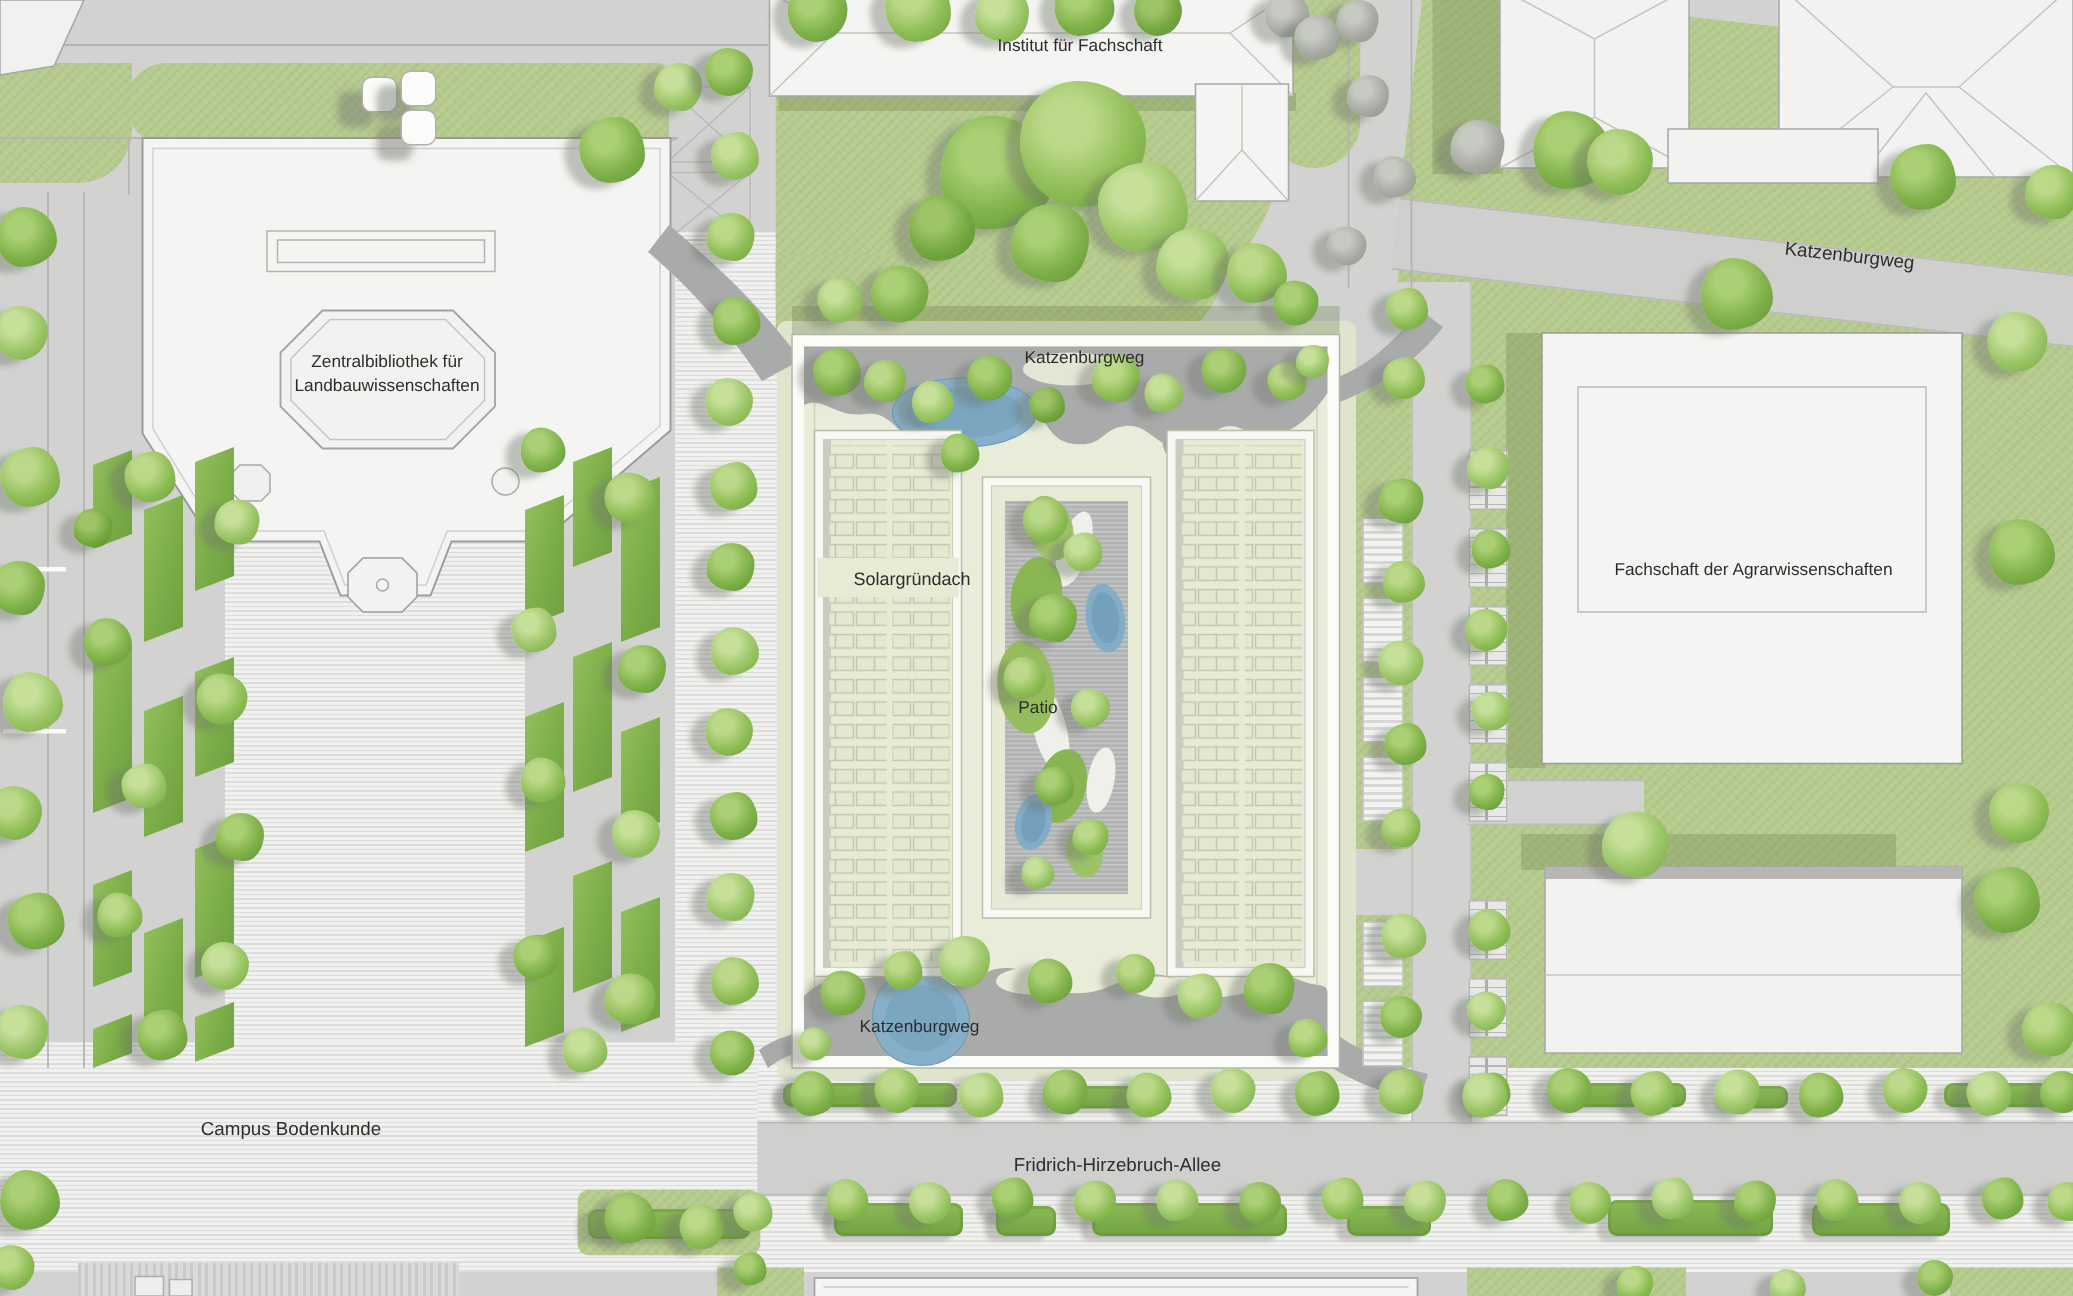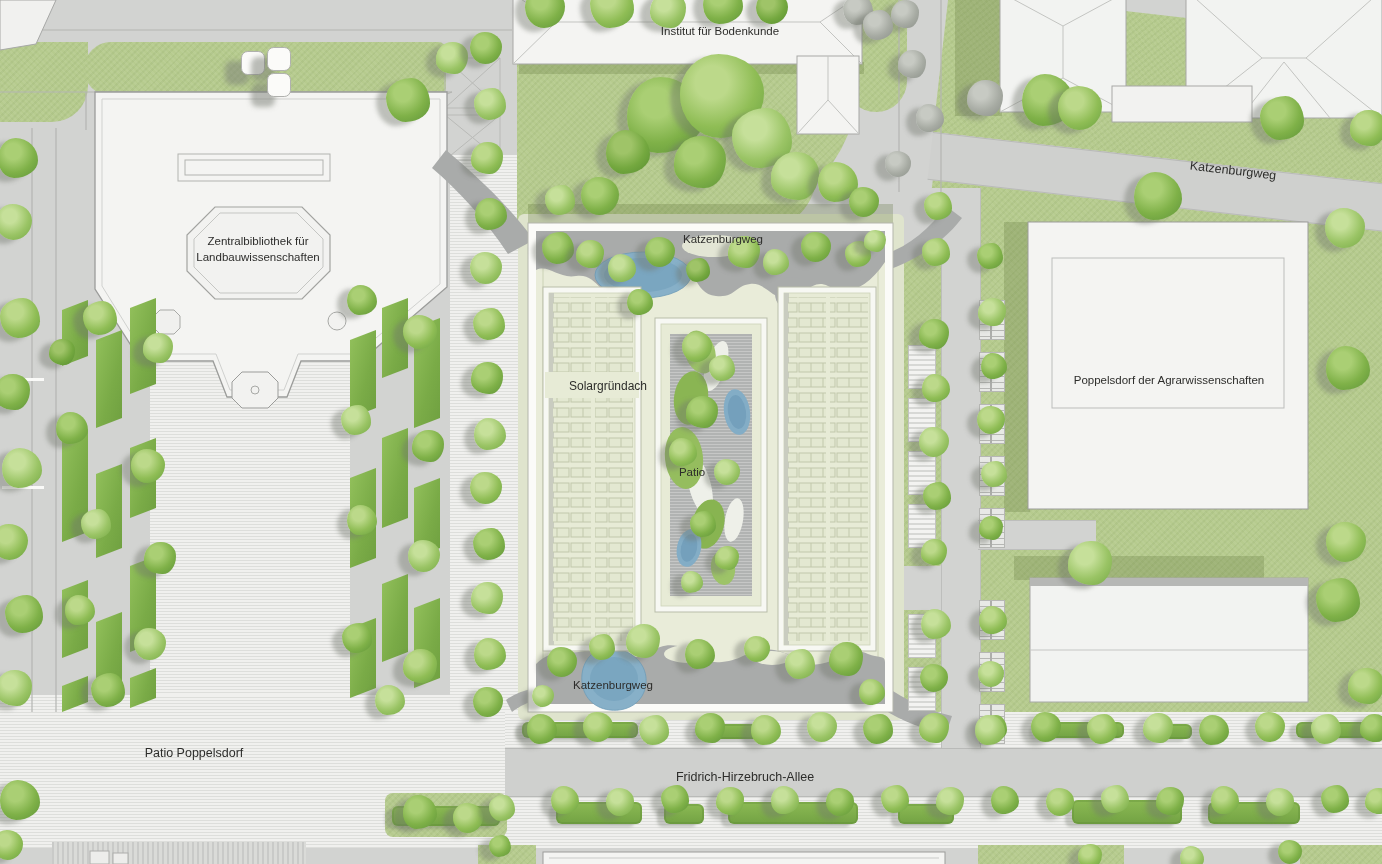--- a/index.html
+++ b/index.html
@@ -439,26 +439,26 @@
       <div class="tree" style="left: 403px; top: 795px; width: 34px; height: 34px; border-radius: 44% 56% 60% 40% / 52% 56% 44% 48%; background: radial-gradient(circle at 38% 34%, rgb(170, 207, 116) 0%, rgb(170, 207, 116) 22%, rgb(127, 177, 72) 58%, rgb(93, 147, 56) 100%);"></div>
       <div class="tree" style="left: 453px; top: 803px; width: 30px; height: 30px; border-radius: 46% 54% 52% 48% / 48% 46% 54% 52%; background: radial-gradient(circle at 38% 34%, rgb(188, 217, 138) 0%, rgb(188, 217, 138) 22%, rgb(143, 189, 85) 58%, rgb(103, 159, 63) 100%);"></div>
       <div class="tree" style="left: 489px; top: 795px; width: 26px; height: 26px; border-radius: 58% 42% 55% 45% / 45% 58% 42% 55%; background: radial-gradient(circle at 38% 34%, rgb(198, 224, 154) 0%, rgb(198, 224, 154) 22%, rgb(154, 196, 101) 58%, rgb(116, 168, 68) 100%);"></div>
       <div class="tree" style="left: 1078px; top: 844px; width: 24px; height: 24px; border-radius: 52% 48% 42% 58% / 55% 45% 58% 42%; background: radial-gradient(circle at 38% 34%, rgb(188, 217, 138) 0%, rgb(188, 217, 138) 22%, rgb(143, 189, 85) 58%, rgb(103, 159, 63) 100%);"></div>
       <div class="tree" style="left: 1180px; top: 846px; width: 24px; height: 24px; border-radius: 44% 56% 60% 40% / 52% 56% 44% 48%; background: radial-gradient(circle at 38% 34%, rgb(198, 224, 154) 0%, rgb(198, 224, 154) 22%, rgb(154, 196, 101) 58%, rgb(116, 168, 68) 100%);"></div>
       <div class="tree" style="left: 1278px; top: 840px; width: 24px; height: 24px; border-radius: 46% 54% 52% 48% / 48% 46% 54% 52%; background: radial-gradient(circle at 38% 34%, rgb(170, 207, 116) 0%, rgb(170, 207, 116) 22%, rgb(127, 177, 72) 58%, rgb(93, 147, 56) 100%);"></div>
       <div class="tree" style="left: 489px; top: 835px; width: 22px; height: 22px; border-radius: 58% 42% 55% 45% / 45% 58% 42% 55%; background: radial-gradient(circle at 38% 34%, rgb(170, 207, 116) 0%, rgb(170, 207, 116) 22%, rgb(127, 177, 72) 58%, rgb(93, 147, 56) 100%);"></div>
     </div>
 
   <div class="layer">
-    <div class="maplabel" style="left: 720px; top: 32px; transform: translate(-50%, -50%);">Institut für Bodenkunde</div>
+    <div class="maplabel" style="left: 720px; top: 32px; transform: translate(-50%, -50%);">Institut für Fachschaft</div>
     <div class="maplabel" style="font-size: 12.5px; left: 1233px; top: 171px; transform: translate(-50%, -50%) rotate(6.5deg);">Katzenburgweg</div>
     <div class="maplabel" style="left: 258px; top: 250px; transform: translate(-50%, -50%);">Zentralbibliothek für
 Landbauwissenschaften</div>
     <div class="maplabel" style="left: 723px; top: 240px; transform: translate(-50%, -50%);">Katzenburgweg</div>
     <div class="maplabel" style="font-size: 12px; left: 608px; top: 386px; transform: translate(-50%, -50%);">Solargründach</div>
     <div class="maplabel" style="left: 692px; top: 473px; transform: translate(-50%, -50%);">Patio</div>
-    <div class="maplabel" style="left: 1169px; top: 381px; transform: translate(-50%, -50%);">Poppelsdorf der Agrarwissenschaften</div>
+    <div class="maplabel" style="left: 1169px; top: 381px; transform: translate(-50%, -50%);">Fachschaft der Agrarwissenschaften</div>
     <div class="maplabel" style="left: 613px; top: 686px; transform: translate(-50%, -50%);">Katzenburgweg</div>
-    <div class="maplabel" style="font-size: 12.5px; left: 194px; top: 753px; transform: translate(-50%, -50%);">Patio Poppelsdorf</div>
+    <div class="maplabel" style="font-size: 12.5px; left: 194px; top: 753px; transform: translate(-50%, -50%);">Campus Bodenkunde</div>
     <div class="maplabel" style="font-size: 12.5px; left: 745px; top: 777px; transform: translate(-50%, -50%);">Fridrich-Hirzebruch-Allee</div>
   </div>
 
 </div>
 
 </body></html>

